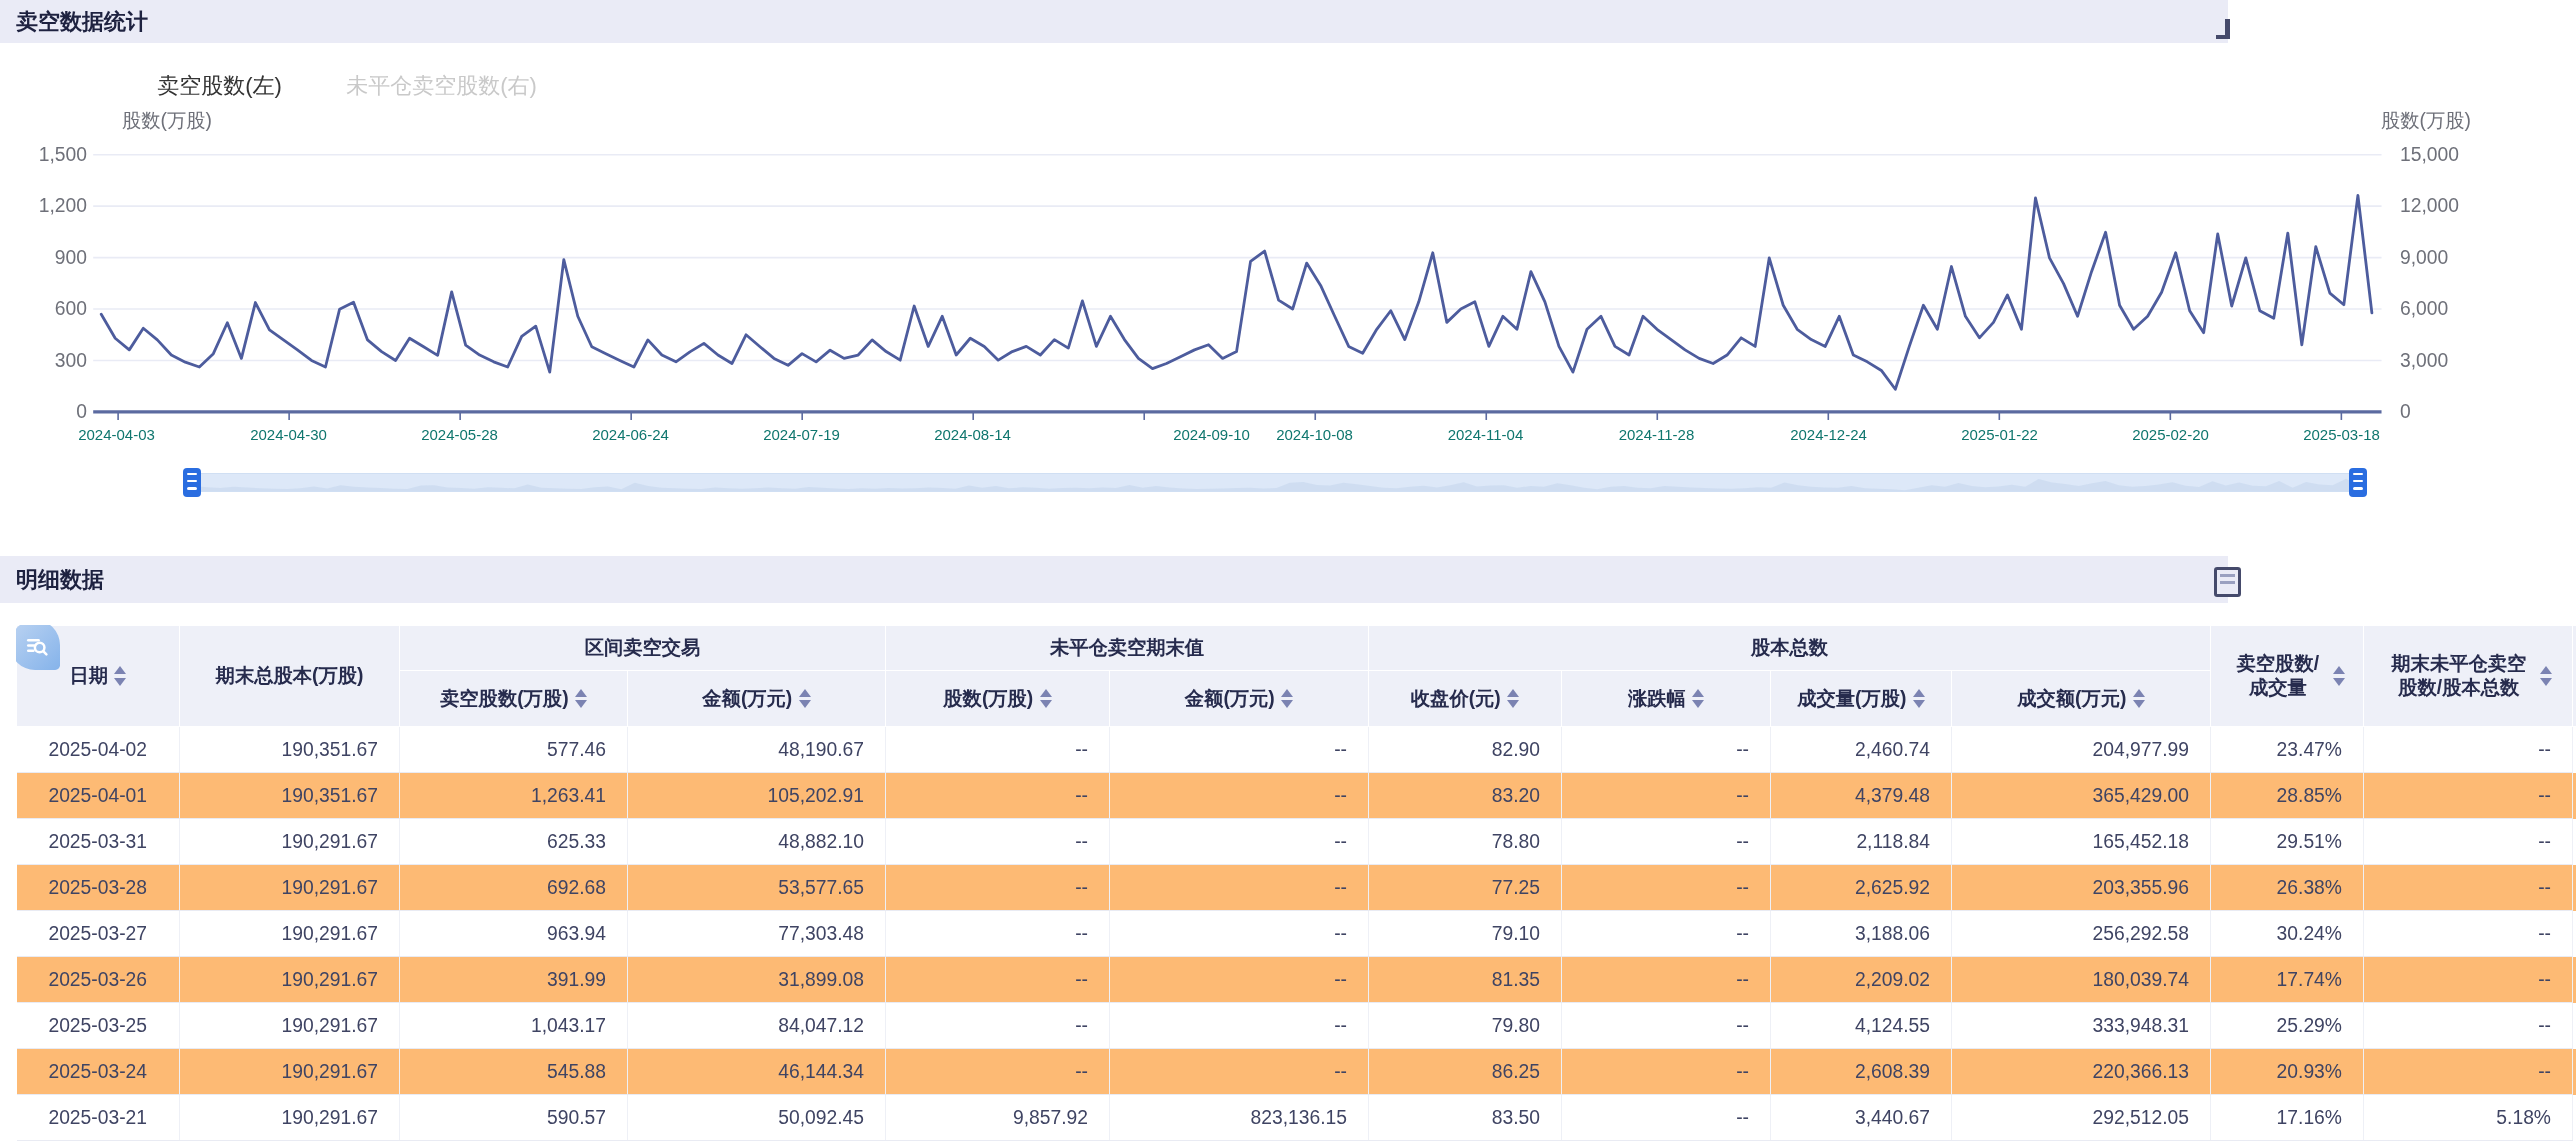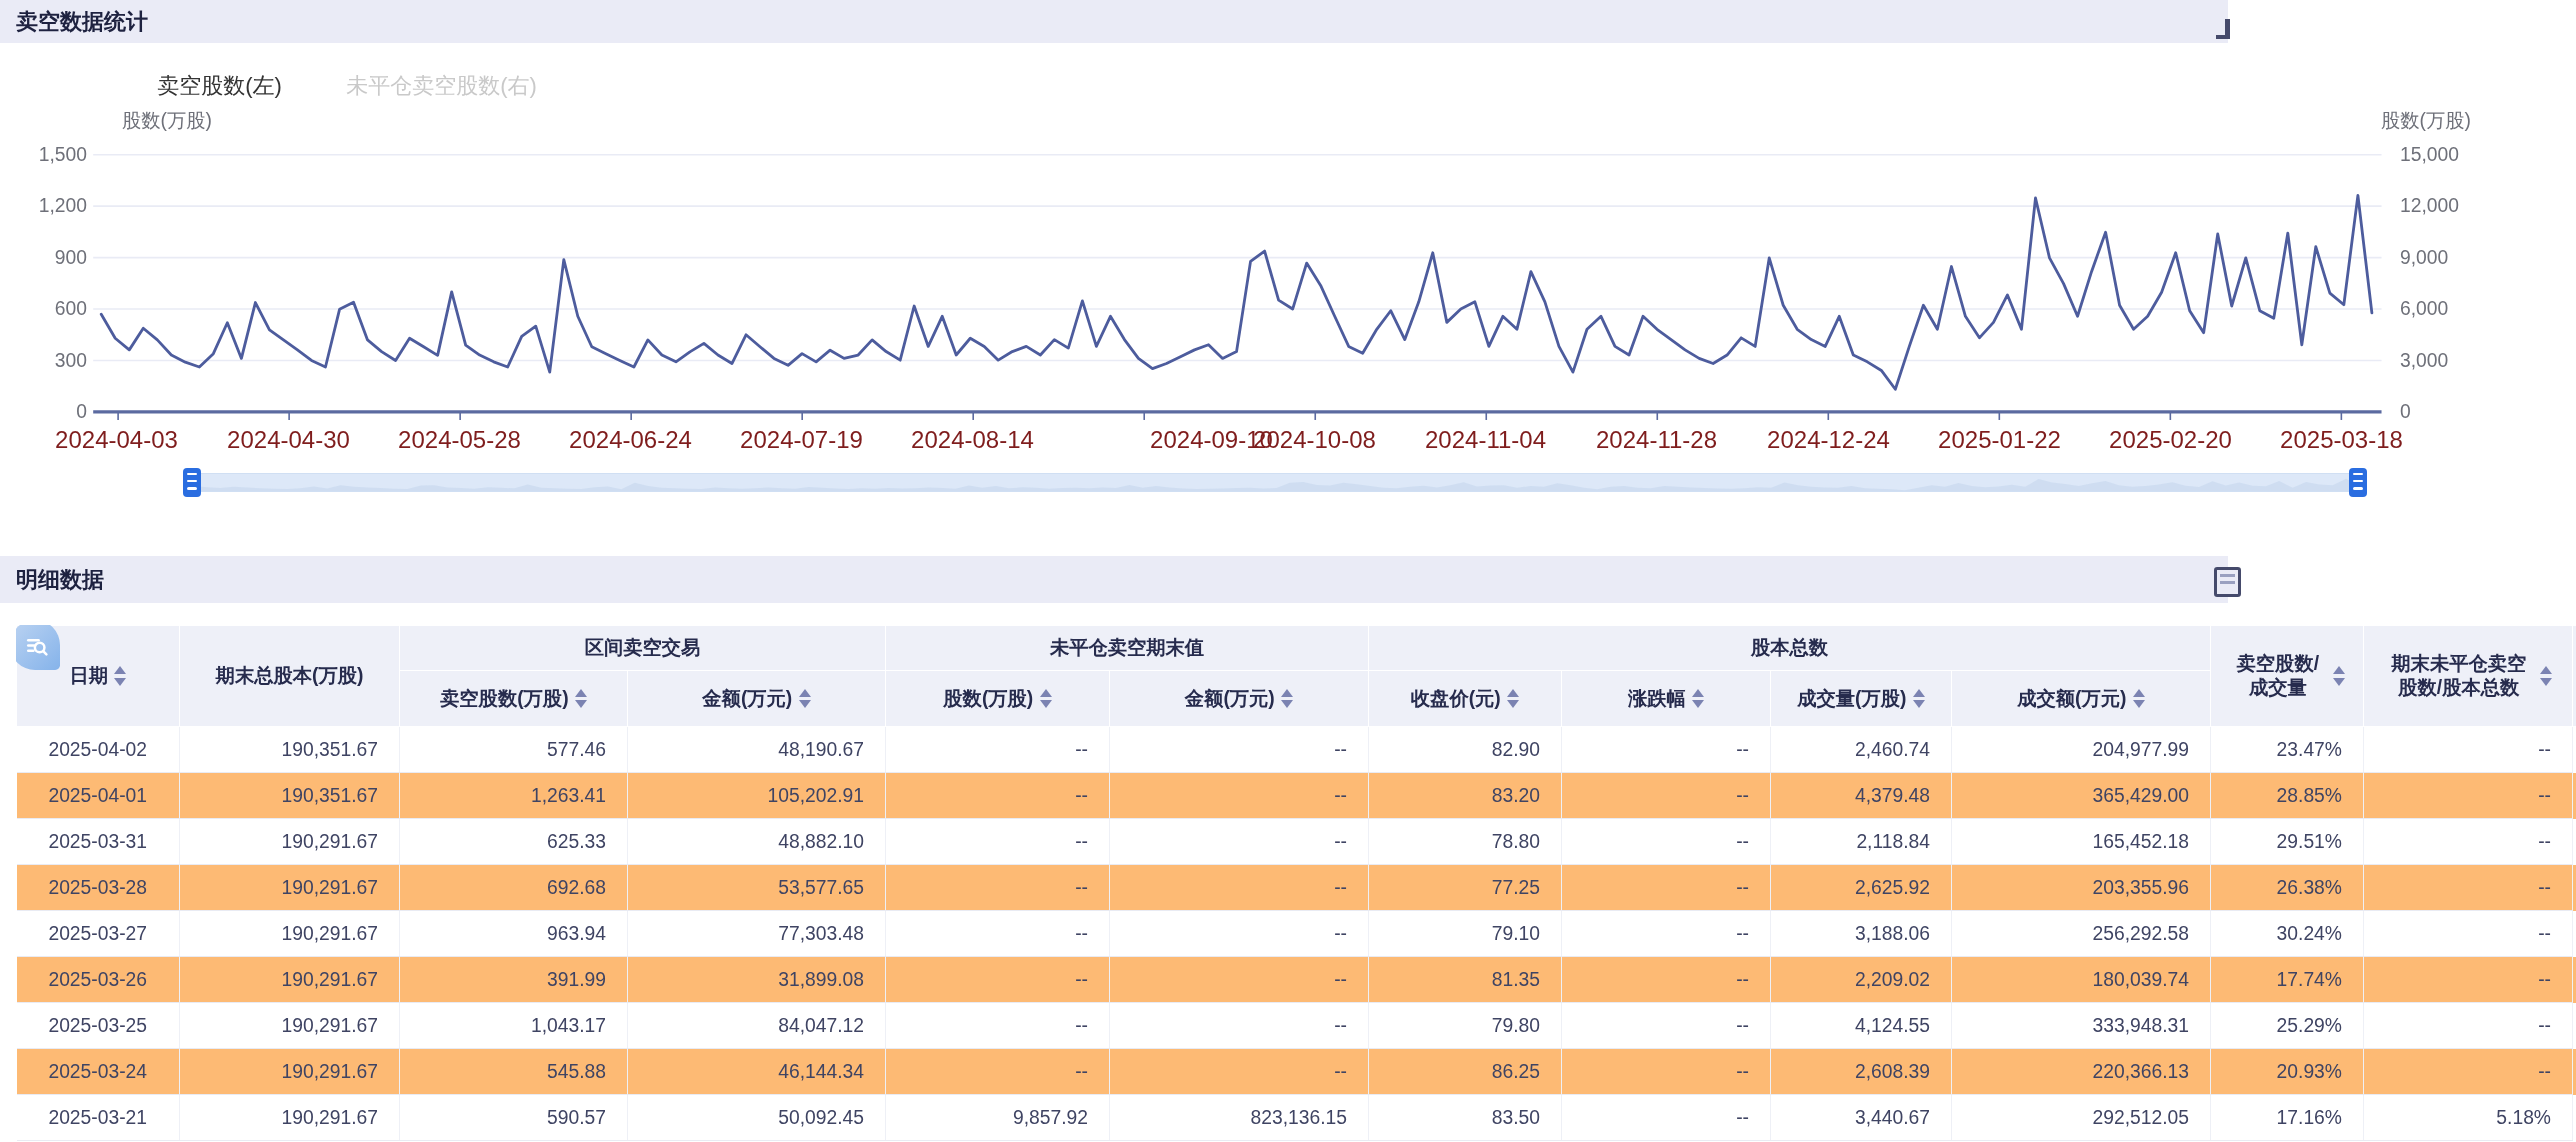--- a/index.html
+++ b/index.html
@@ -34,21 +34,21 @@
   .legend .swatch{width:31px;height:13.7px;border-radius:3.2px;}
   .legend .dash{width:29px;height:6.4px;border-radius:3.2px;}
   .legend .ltext{font-size:22px;color:#333;}
   .legend .inactive .ltext{color:#c9c9c9;}
   .axis-name{position:absolute;top:64px;font-size:19.3px;color:#6e7079;}
   .axis-name.left{left:122px;}
   .axis-name.right{left:2381px;}
   .ytick{position:absolute;font-size:19.3px;color:#6e7079;line-height:24px;}
   .ytickL{width:87px;text-align:right;}
   .ytickR{left:2400px;text-align:right;}
-  .xlabel{position:absolute;top:383px;width:193px;margin-left:-97px;text-align:center;font-size:24px;color:#7f1d1d;}
+  .xlabel{position:absolute;top:383px;width:193px;margin-left:-97px;text-align:center;font-size:15px;color:#0f766e;}
   #plot-svg{position:absolute;left:0;top:0;}
   
   .dz{position:absolute;left:183px;top:425px;width:2184px;height:29px;}
   .dz-track{position:absolute;left:8.8px;right:8.8px;top:4.8px;height:19.3px;background:#dde8f8;border:0.8px solid #d0dff3;box-sizing:border-box;}
   .dz-handle{position:absolute;top:0;width:17.7px;height:29px;background:#2a6de0;border-radius:4px;z-index:2;cursor:ew-resize;}
   .dz-handle i{display:block;height:2.4px;background:#ffffff;margin:4.8px 4px 0 4px;border-radius:1.6px;}
   .dz-handle.left{left:0;}
   .dz-handle.right{right:0;}
   #dz-svg{position:absolute;left:0;top:0;}
 

